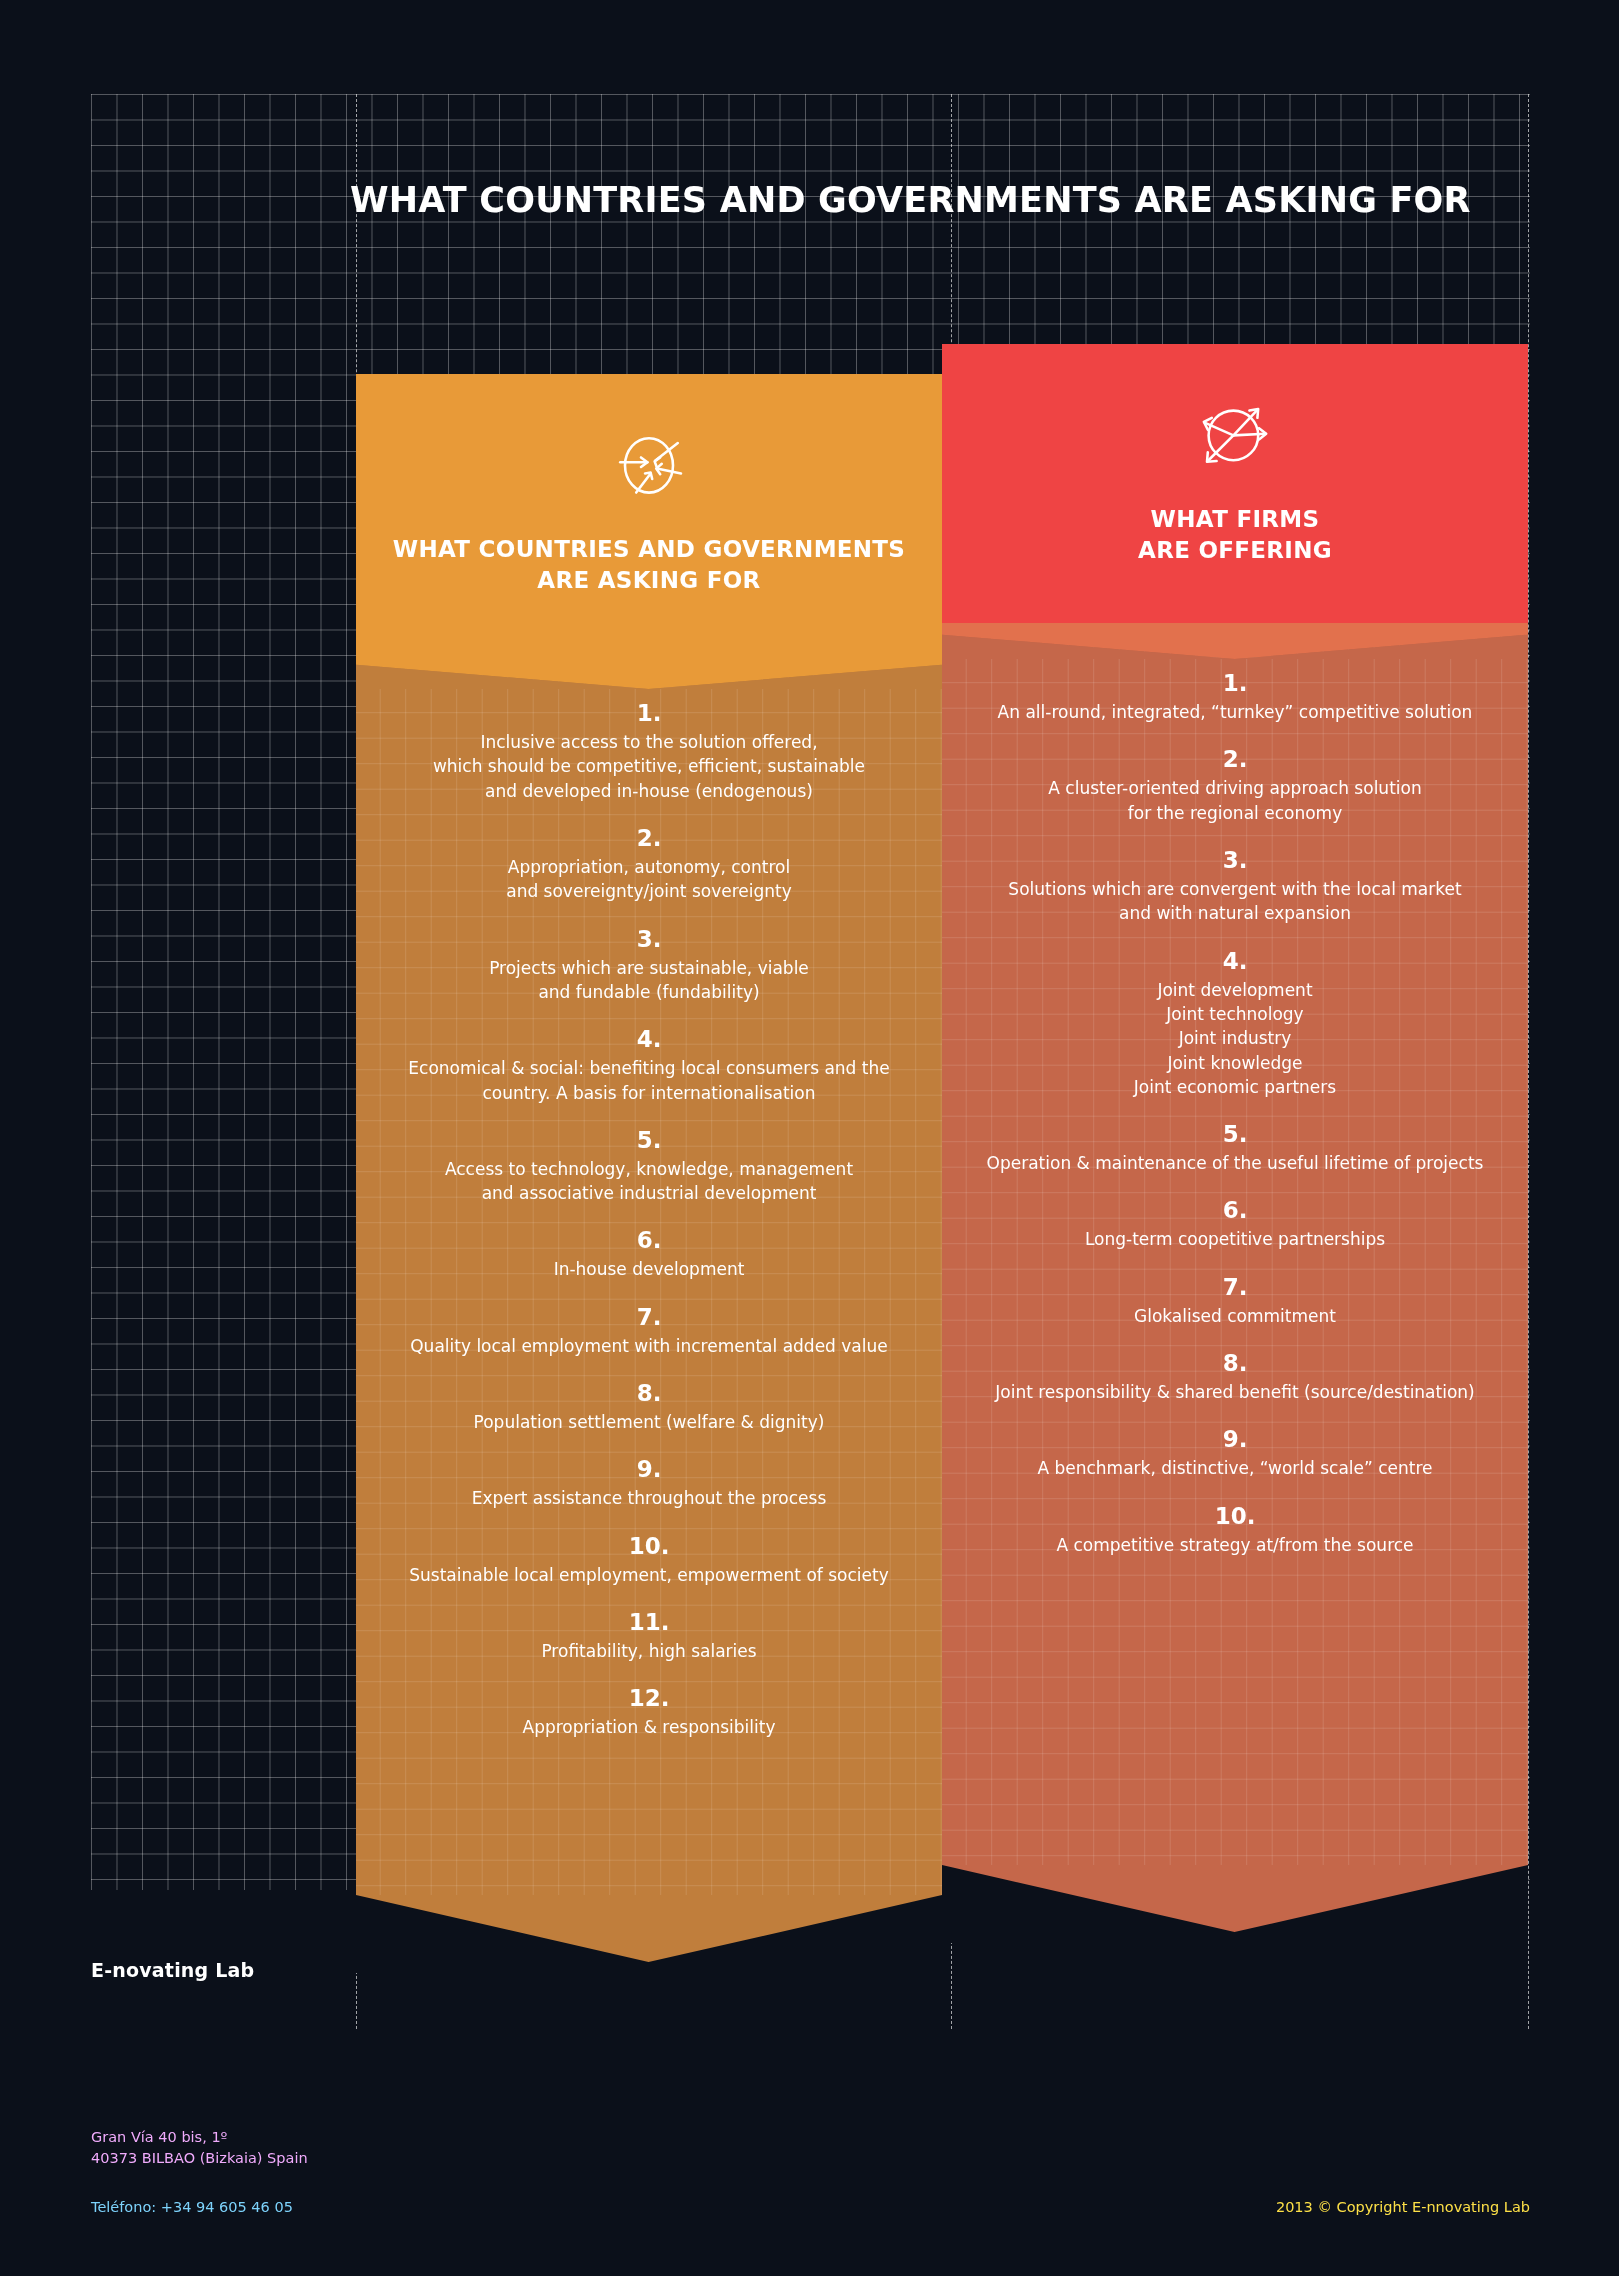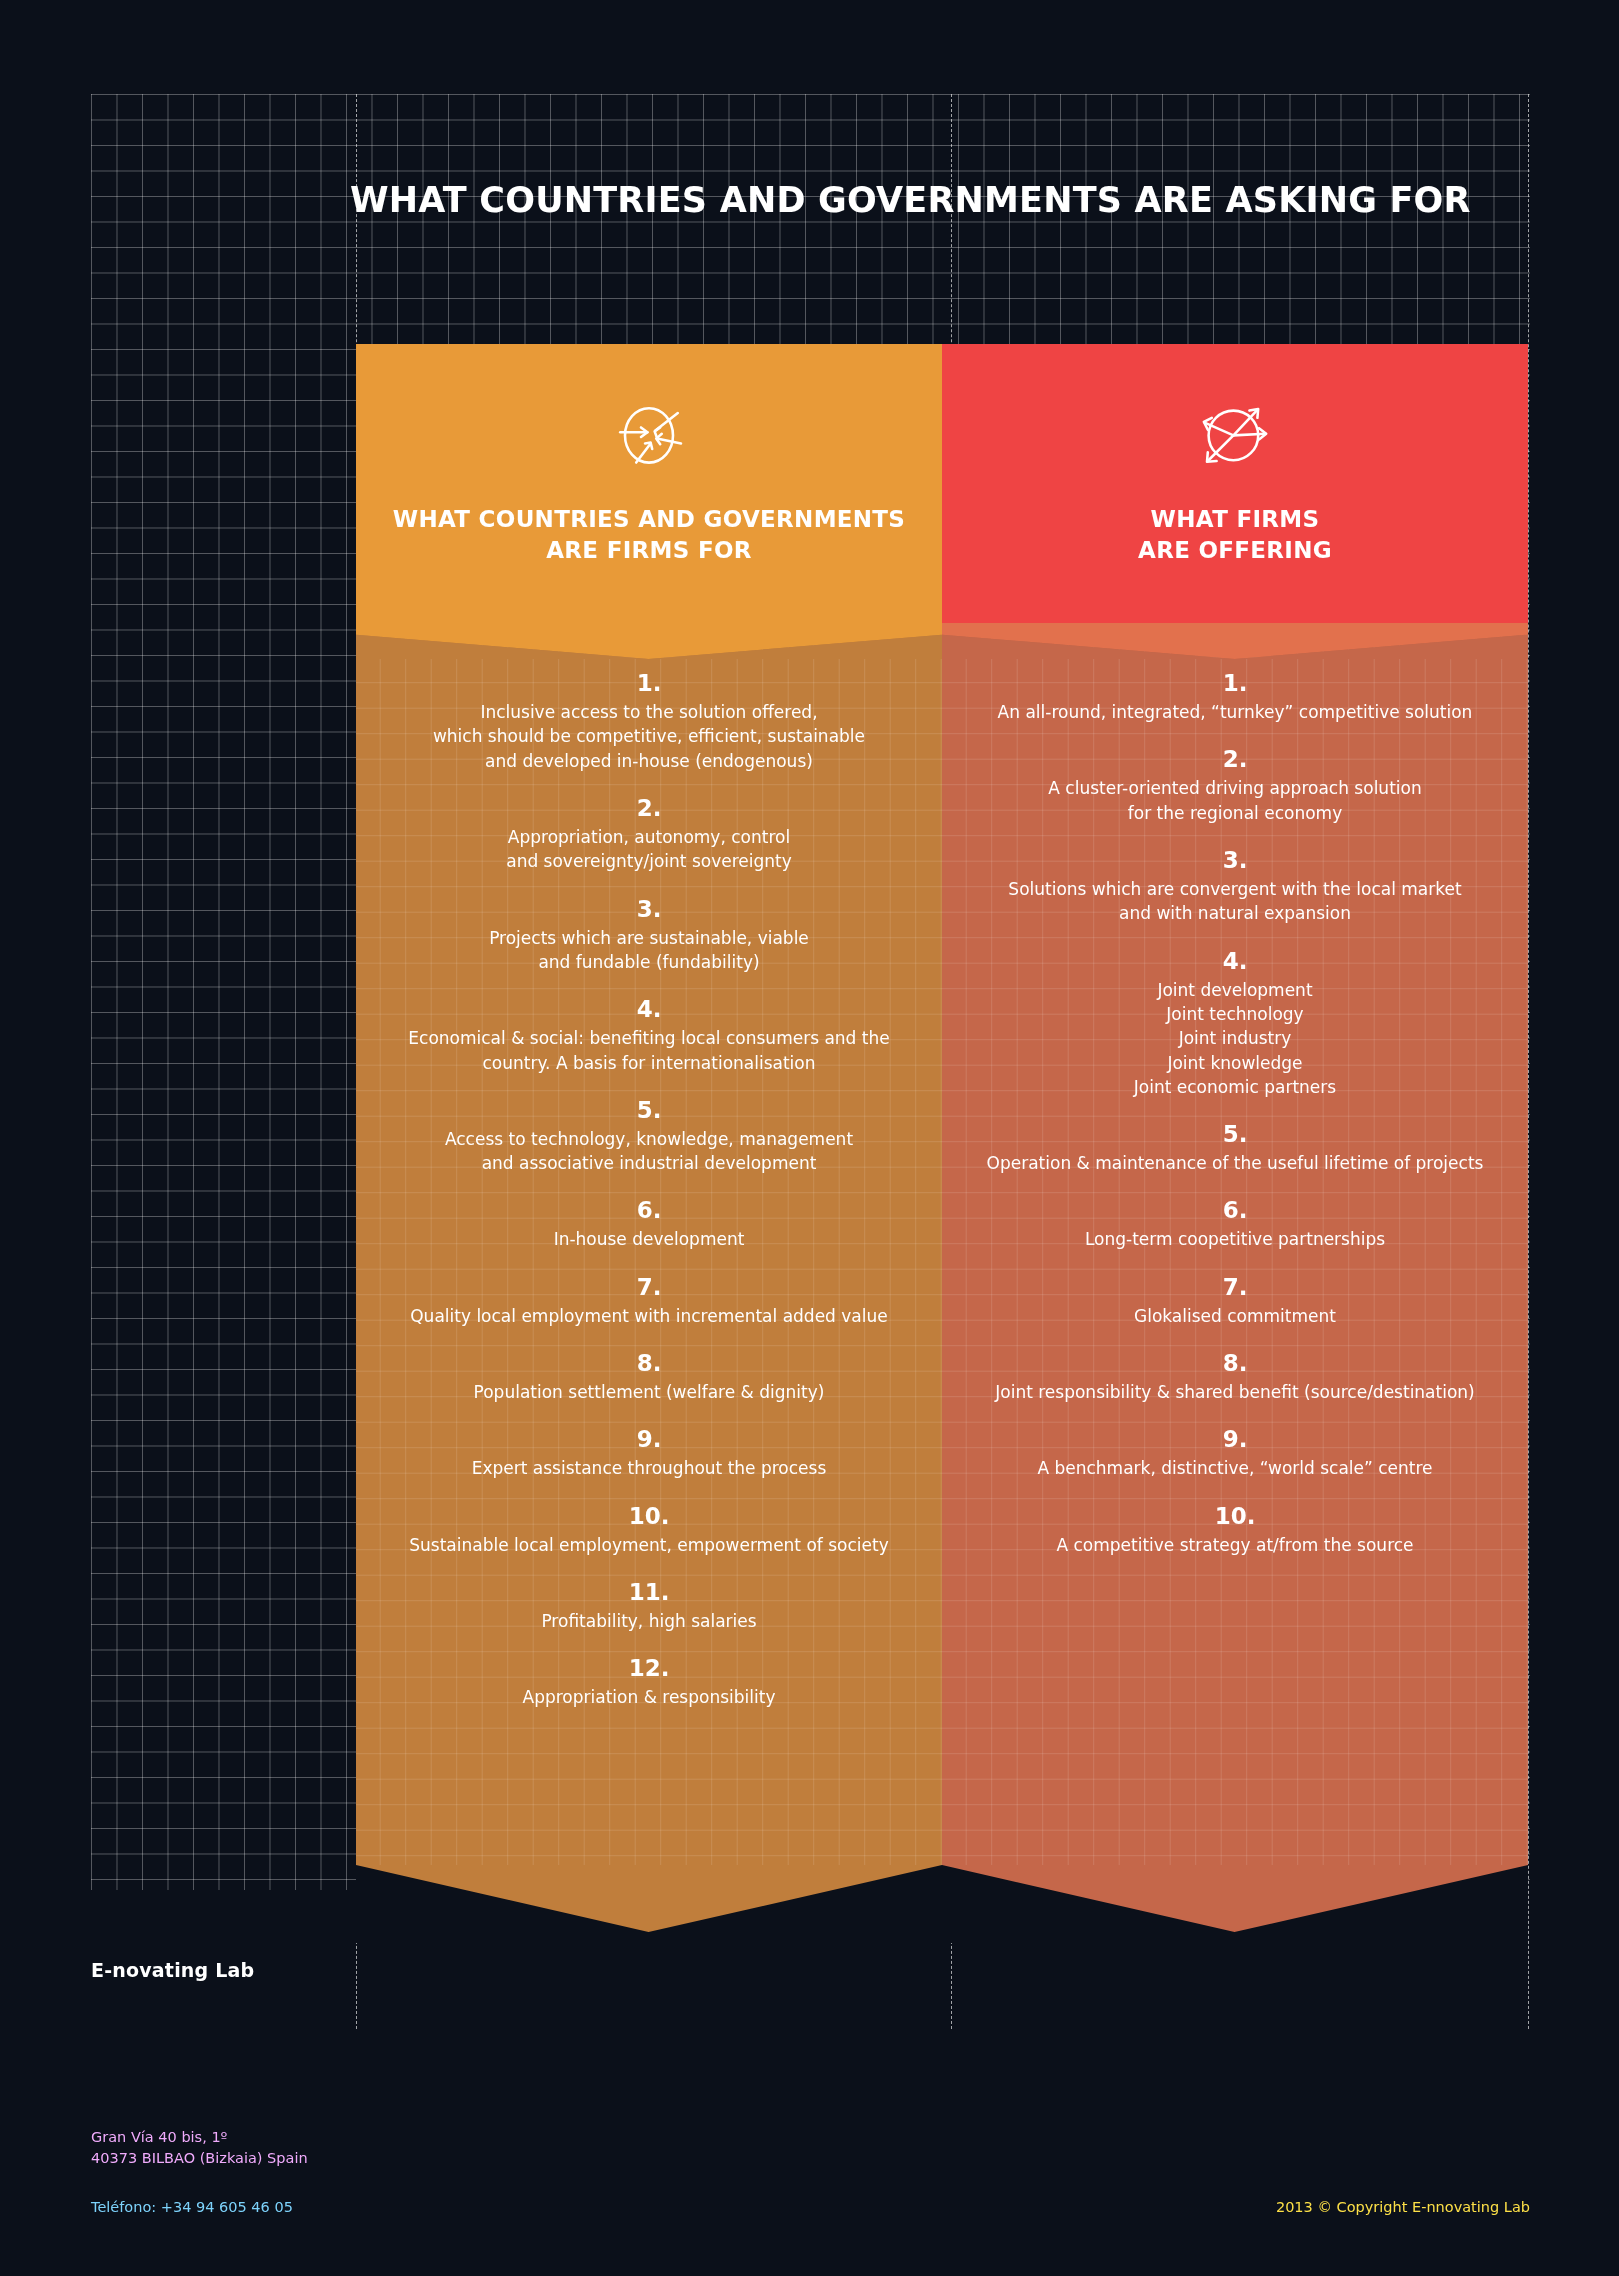--- a/index.html
+++ b/index.html
@@ -44,21 +44,21 @@
     font-size:35px;
     letter-spacing:0.2px;
     line-height:1.22;
   }
   #title .tl{display:block;white-space:nowrap;}
 
   
   #cols{position:absolute;left:356px;top:344px;width:1173px;height:1564px;}
 
   .col{position:absolute;top:0;width:586px;}
-  #col-left{left:0;}
+  #col-left{left:0;margin-top:30px;}
   #col-right{left:586px;}
 
   
   .col-head{
     position:relative;
     width:100%;
     padding-top:53px;
     box-sizing:border-box;
     text-align:center;
   }
@@ -174,21 +174,21 @@
             <line x1="96" y1="20" x2="68" y2="42"></line>
             <polyline points="74,38 67,43 70,51"></polyline>
             <line x1="100" y1="58" x2="70" y2="52"></line>
             <polyline points="76,46 69,52 74,59"></polyline>
             <line x1="44" y1="82" x2="62" y2="58"></line>
             <polyline points="55,58 62,57 64,65"></polyline>
           </svg>
         </span>
         <span class="head-title">
           <span>WHAT COUNTRIES AND GOVERNMENTS</span><br>
-          <span>ARE FIRMS FOR</span>
+          <span>ARE ASKING FOR</span>
         </span>
         <svg class="chev" viewBox="0 0 645 40" preserveAspectRatio="none">
           <polygon points="0,0 0,13 322,40 645,13 645,0" fill="#e89a38"></polygon>
           <polygon points="0,13 322,40 645,13 645,40 0,40" fill="#c07e3c"></polygon>
         </svg>
       </div>
 
       <div class="col-body" id="body-left" style="height: 1242px; padding-bottom: 0px;">
         <div class="panel-grid"></div>
       <div class="item">

